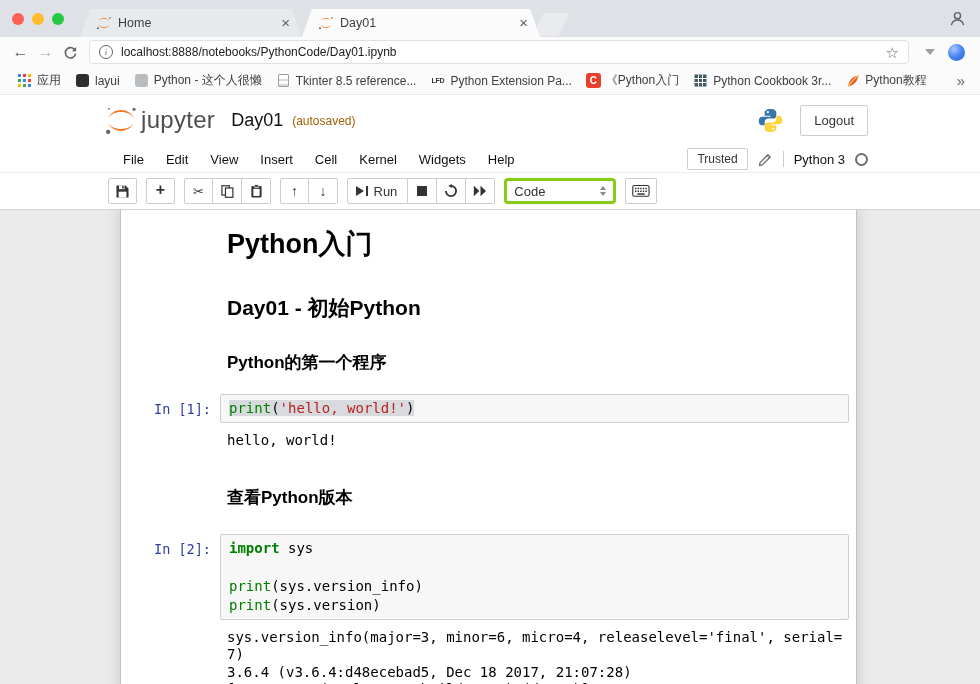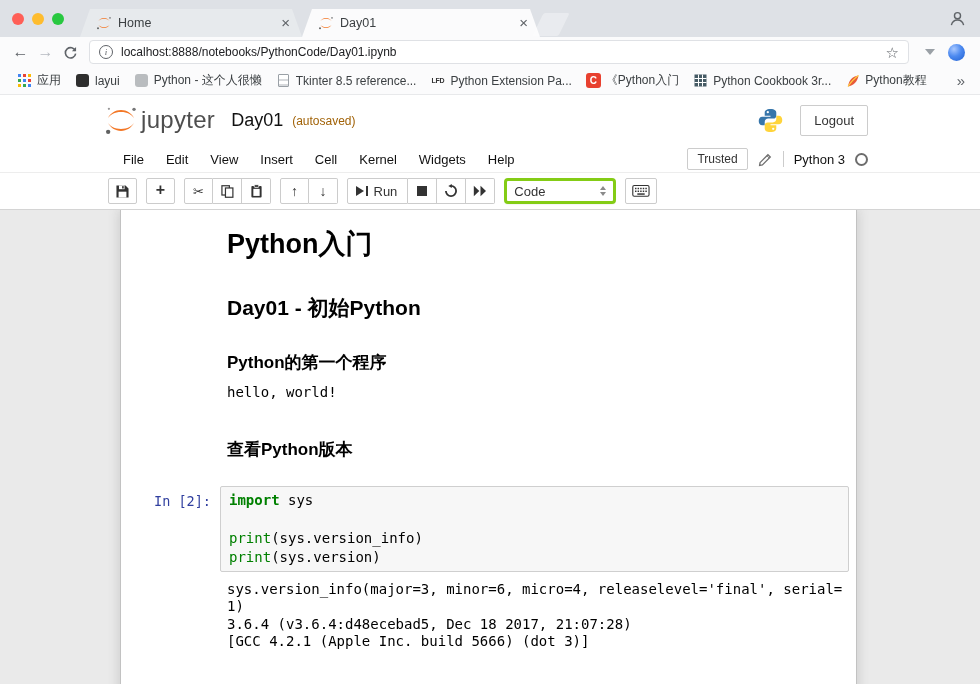--- a/index.html
+++ b/index.html
@@ -379,20 +379,26 @@
     </div>
   </div>
 
   <div class="content-area">
     <div class="nb-page">
 
       <div class="md-cell md-h1">Python入门</div>
       <div class="md-cell md-h2">Day01 - 初始Python</div>
       <div class="md-cell md-h3">Python的第一个程序</div>
 
+      <div class="cell-row cell-1">
+        <div class="prompt-col">In [1]:</div>
+        <div class="input-box">
+          <div class="code-line"><span class="sel-bg"><span class="tok-fn">print</span><span>(</span><span class="tok-str">'hello, world!'</span><span>)</span></span></div>
+        </div>
+      </div>
       <div class="output-row">
         <div class="prompt-col"></div>
         <div class="output-col">
           <div class="out-line">hello, world!</div>
         </div>
       </div>
 
       <div class="md-cell md-h3 md-h3-b">查看Python版本</div>
 
       <div class="cell-row cell-2">
@@ -400,21 +406,21 @@
         <div class="input-box">
           <div class="code-line"><span class="tok-kw">import</span><span> sys</span></div>
           <div class="code-line"></div>
           <div class="code-line"><span class="tok-fn">print</span><span>(sys.version_info)</span></div>
           <div class="code-line"><span class="tok-fn">print</span><span>(sys.version)</span></div>
         </div>
       </div>
       <div class="output-row">
         <div class="prompt-col"></div>
         <div class="output-col">
-          <div class="out-line">sys.version_info(major=3, minor=6, micro=4, releaselevel='final', serial=1)</div>
+          <div class="out-line">sys.version_info(major=3, minor=6, micro=4, releaselevel='final', serial=7)</div>
           <div class="out-line">3.6.4 (v3.6.4:d48ecebad5, Dec 18 2017, 21:07:28)</div>
           <div class="out-line">[GCC 4.2.1 (Apple Inc. build 5666) (dot 3)]</div>
         </div>
       </div>
 
     </div>
   </div>
 </div>
 
 </body></html>

